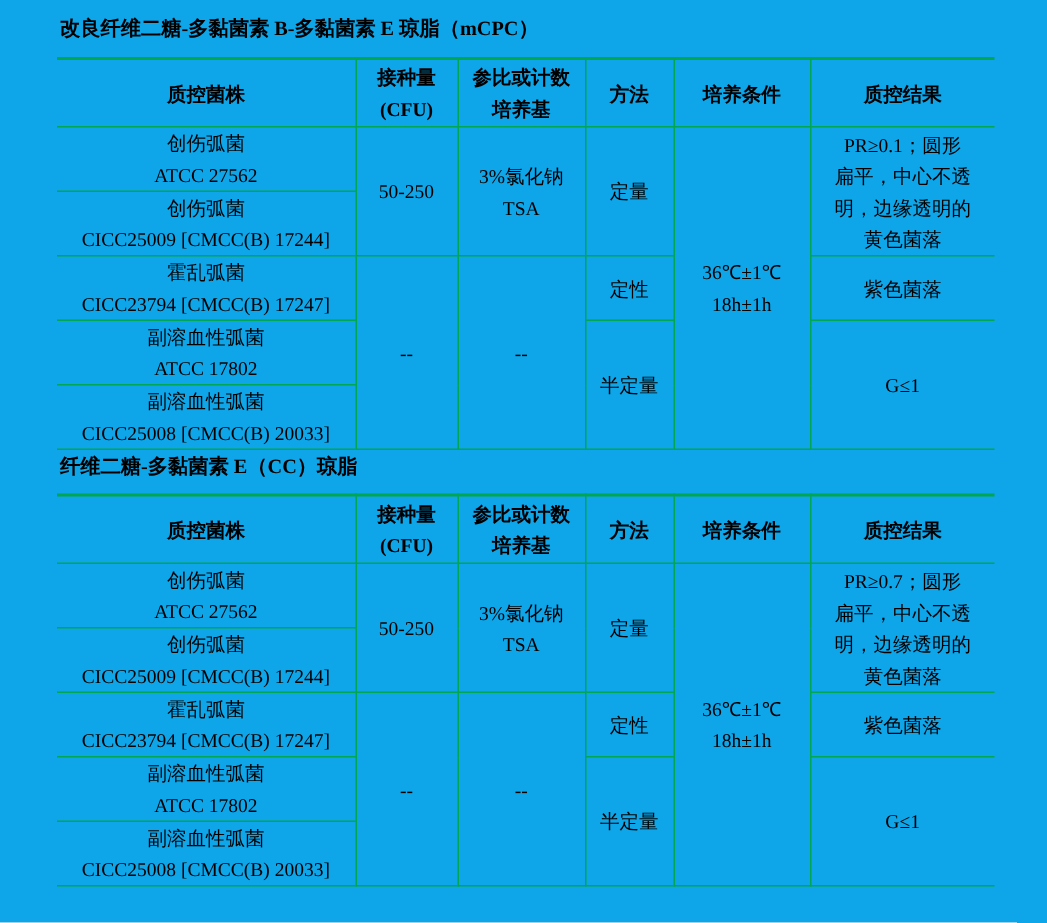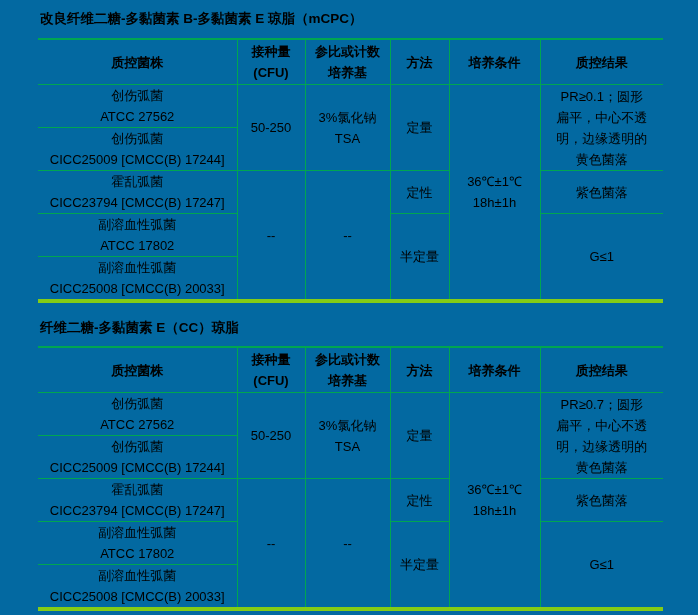--- a/index.html
+++ b/index.html
@@ -1,40 +1,40 @@
 <!DOCTYPE html>
 <html><head>
 <meta charset="utf-8">
 <style>
   html, body { margin: 0; padding: 0; background: #ffffff; }
   .page {
     width: 698px;
     height: 615px;
-    background: #0369a1;
+    background: #0ea5e9;
     box-sizing: border-box;
     padding: 8px 0 0 38px;
-    font-family: Liberation Sans, sans-serif;
+    font-family: Liberation Serif, serif;
     color: #000000;
     overflow: hidden;
   }
   .sec-title {
     font-size: 13.5px;
     font-weight: bold;
     line-height: 22px;
     margin: 0 0 0 2px;
     white-space: pre-line;
   }
   .t1-title { margin-bottom: 8px; }
-  .t2-title { margin-top: 14px; margin-bottom: 7px; }
+  .t2-title { margin-bottom: 7px; }
   table.qc {
     border-collapse: collapse;
     table-layout: fixed;
     width: 625px;
     border-top: 2px solid #00a651;
-    border-bottom: 4px solid #84cc16;
+    border-bottom: 1px solid #84cc16;
   }
   table.qc th, table.qc td {
     border: 1px solid #00a651;
     text-align: center;
     vertical-align: middle;
     white-space: pre-line;
     font-size: 13px;
     line-height: 21px;
     padding: 0 3px;
     overflow: hidden;

